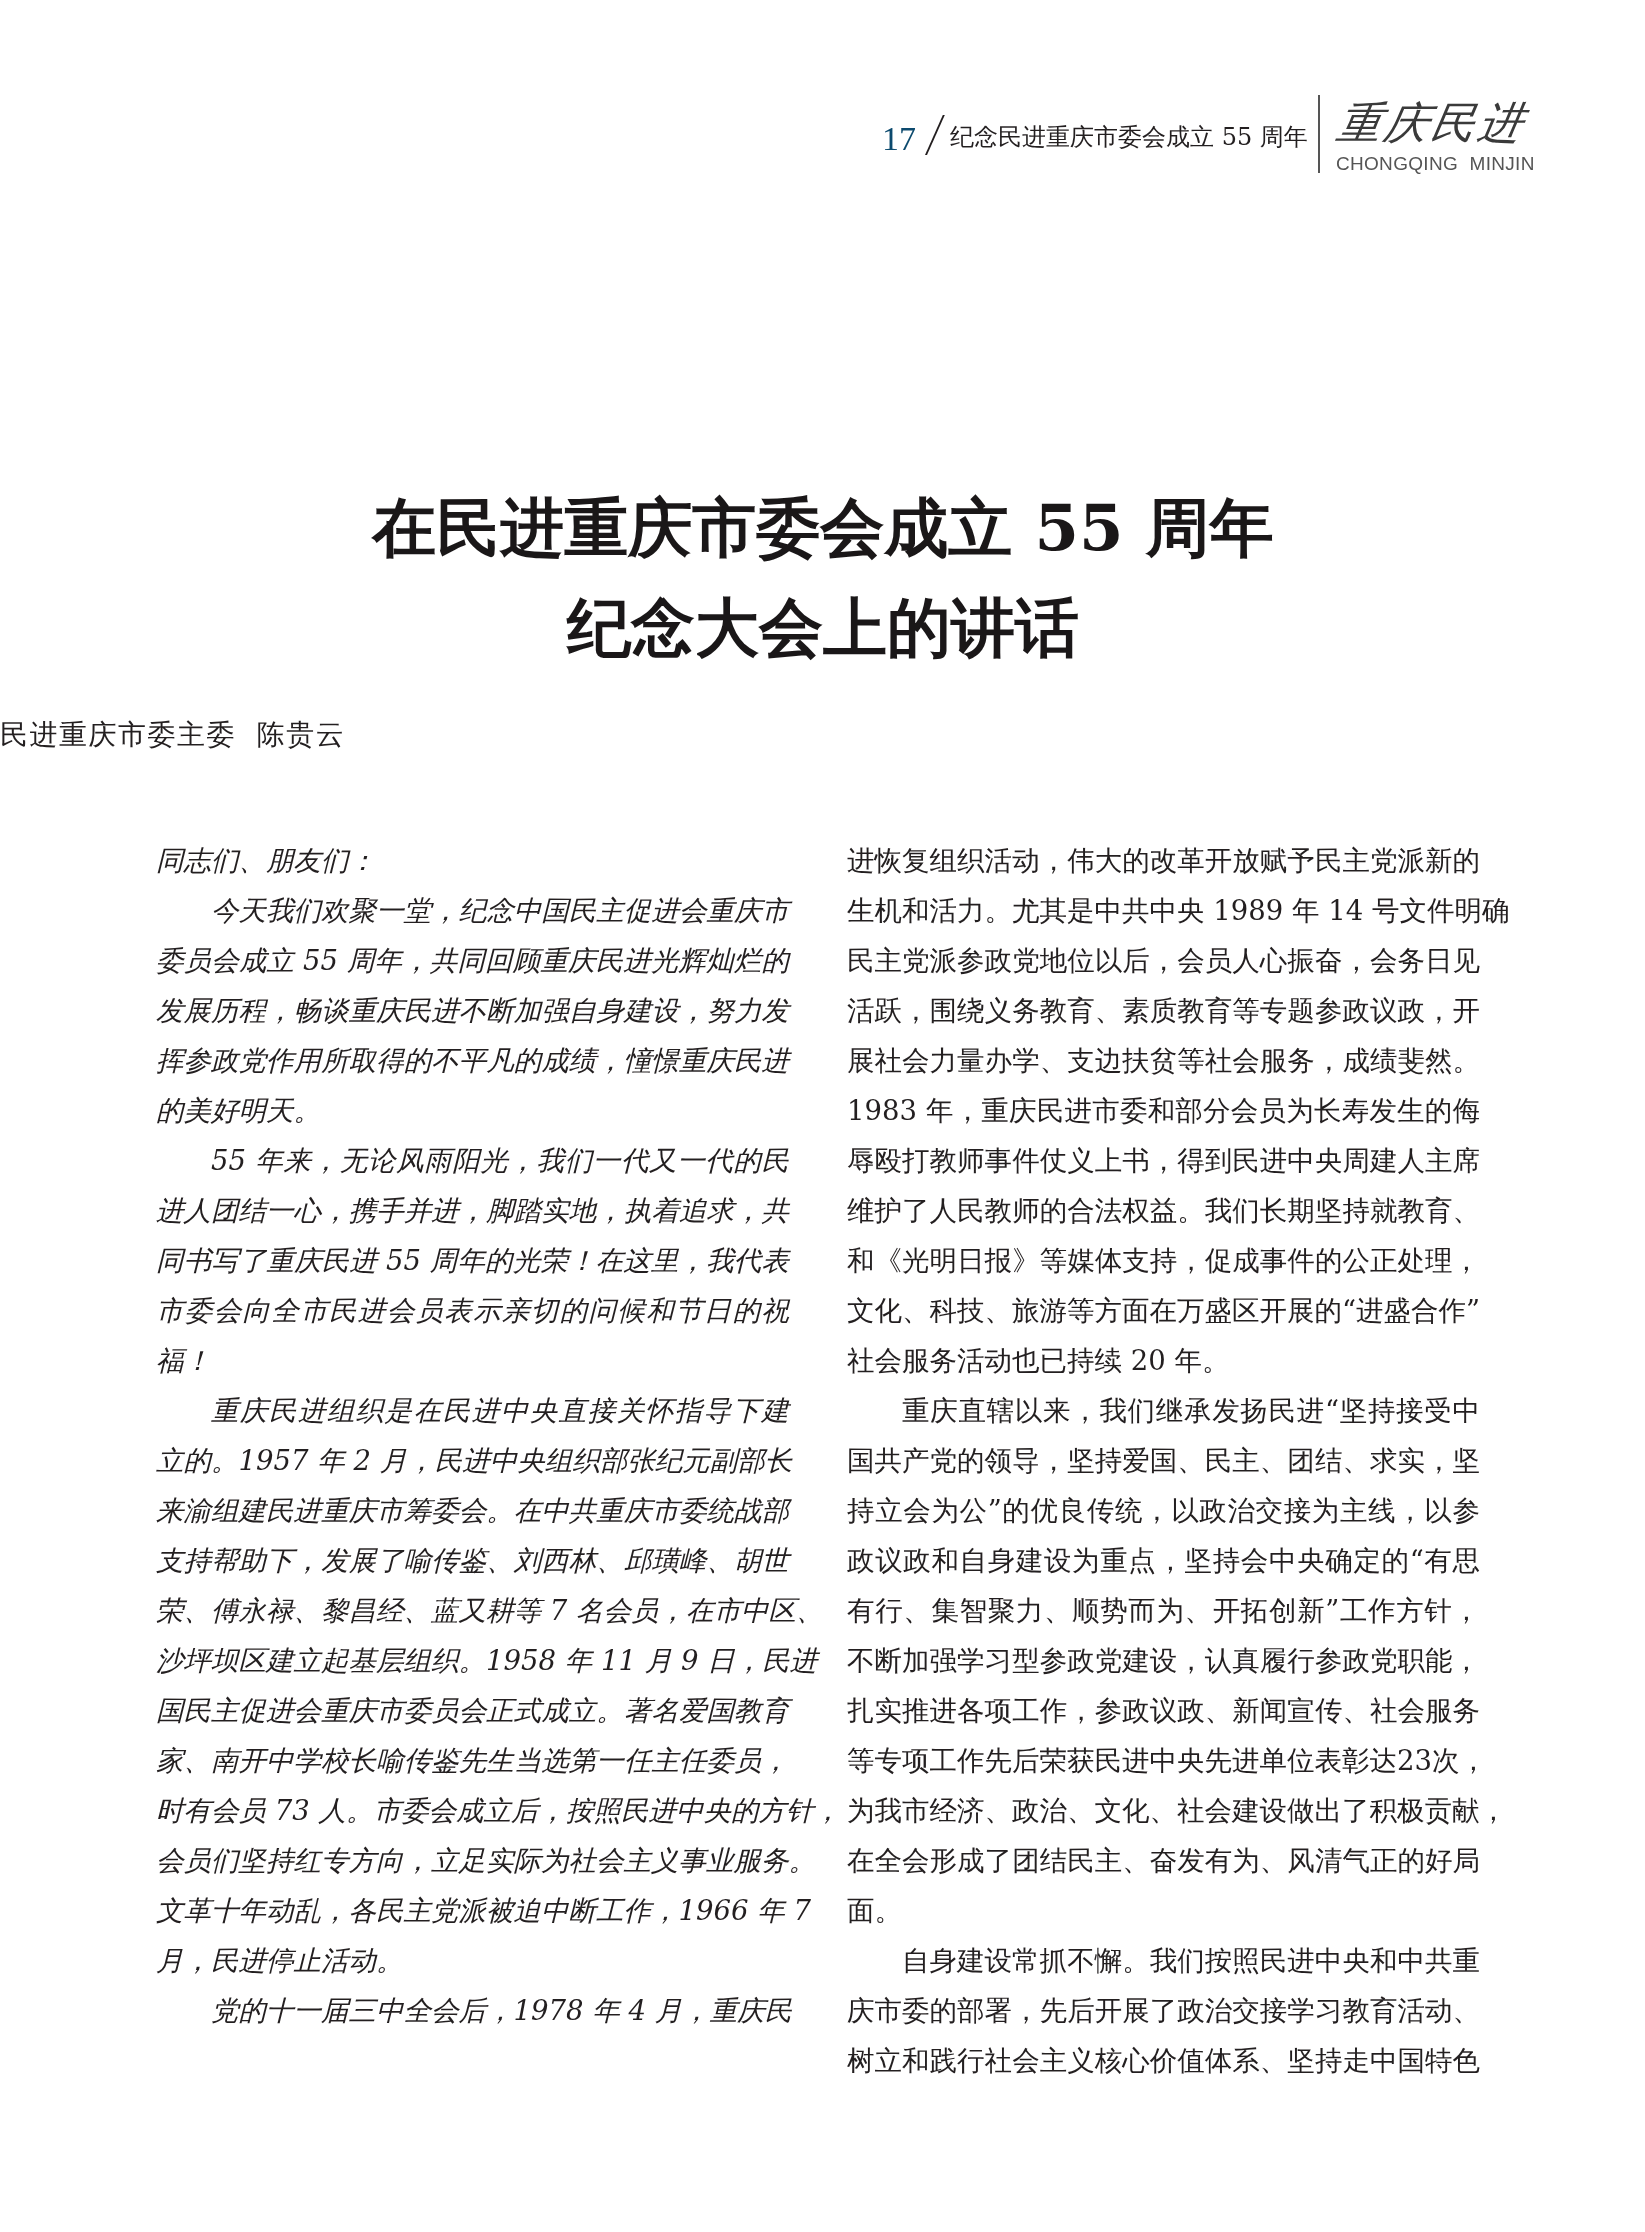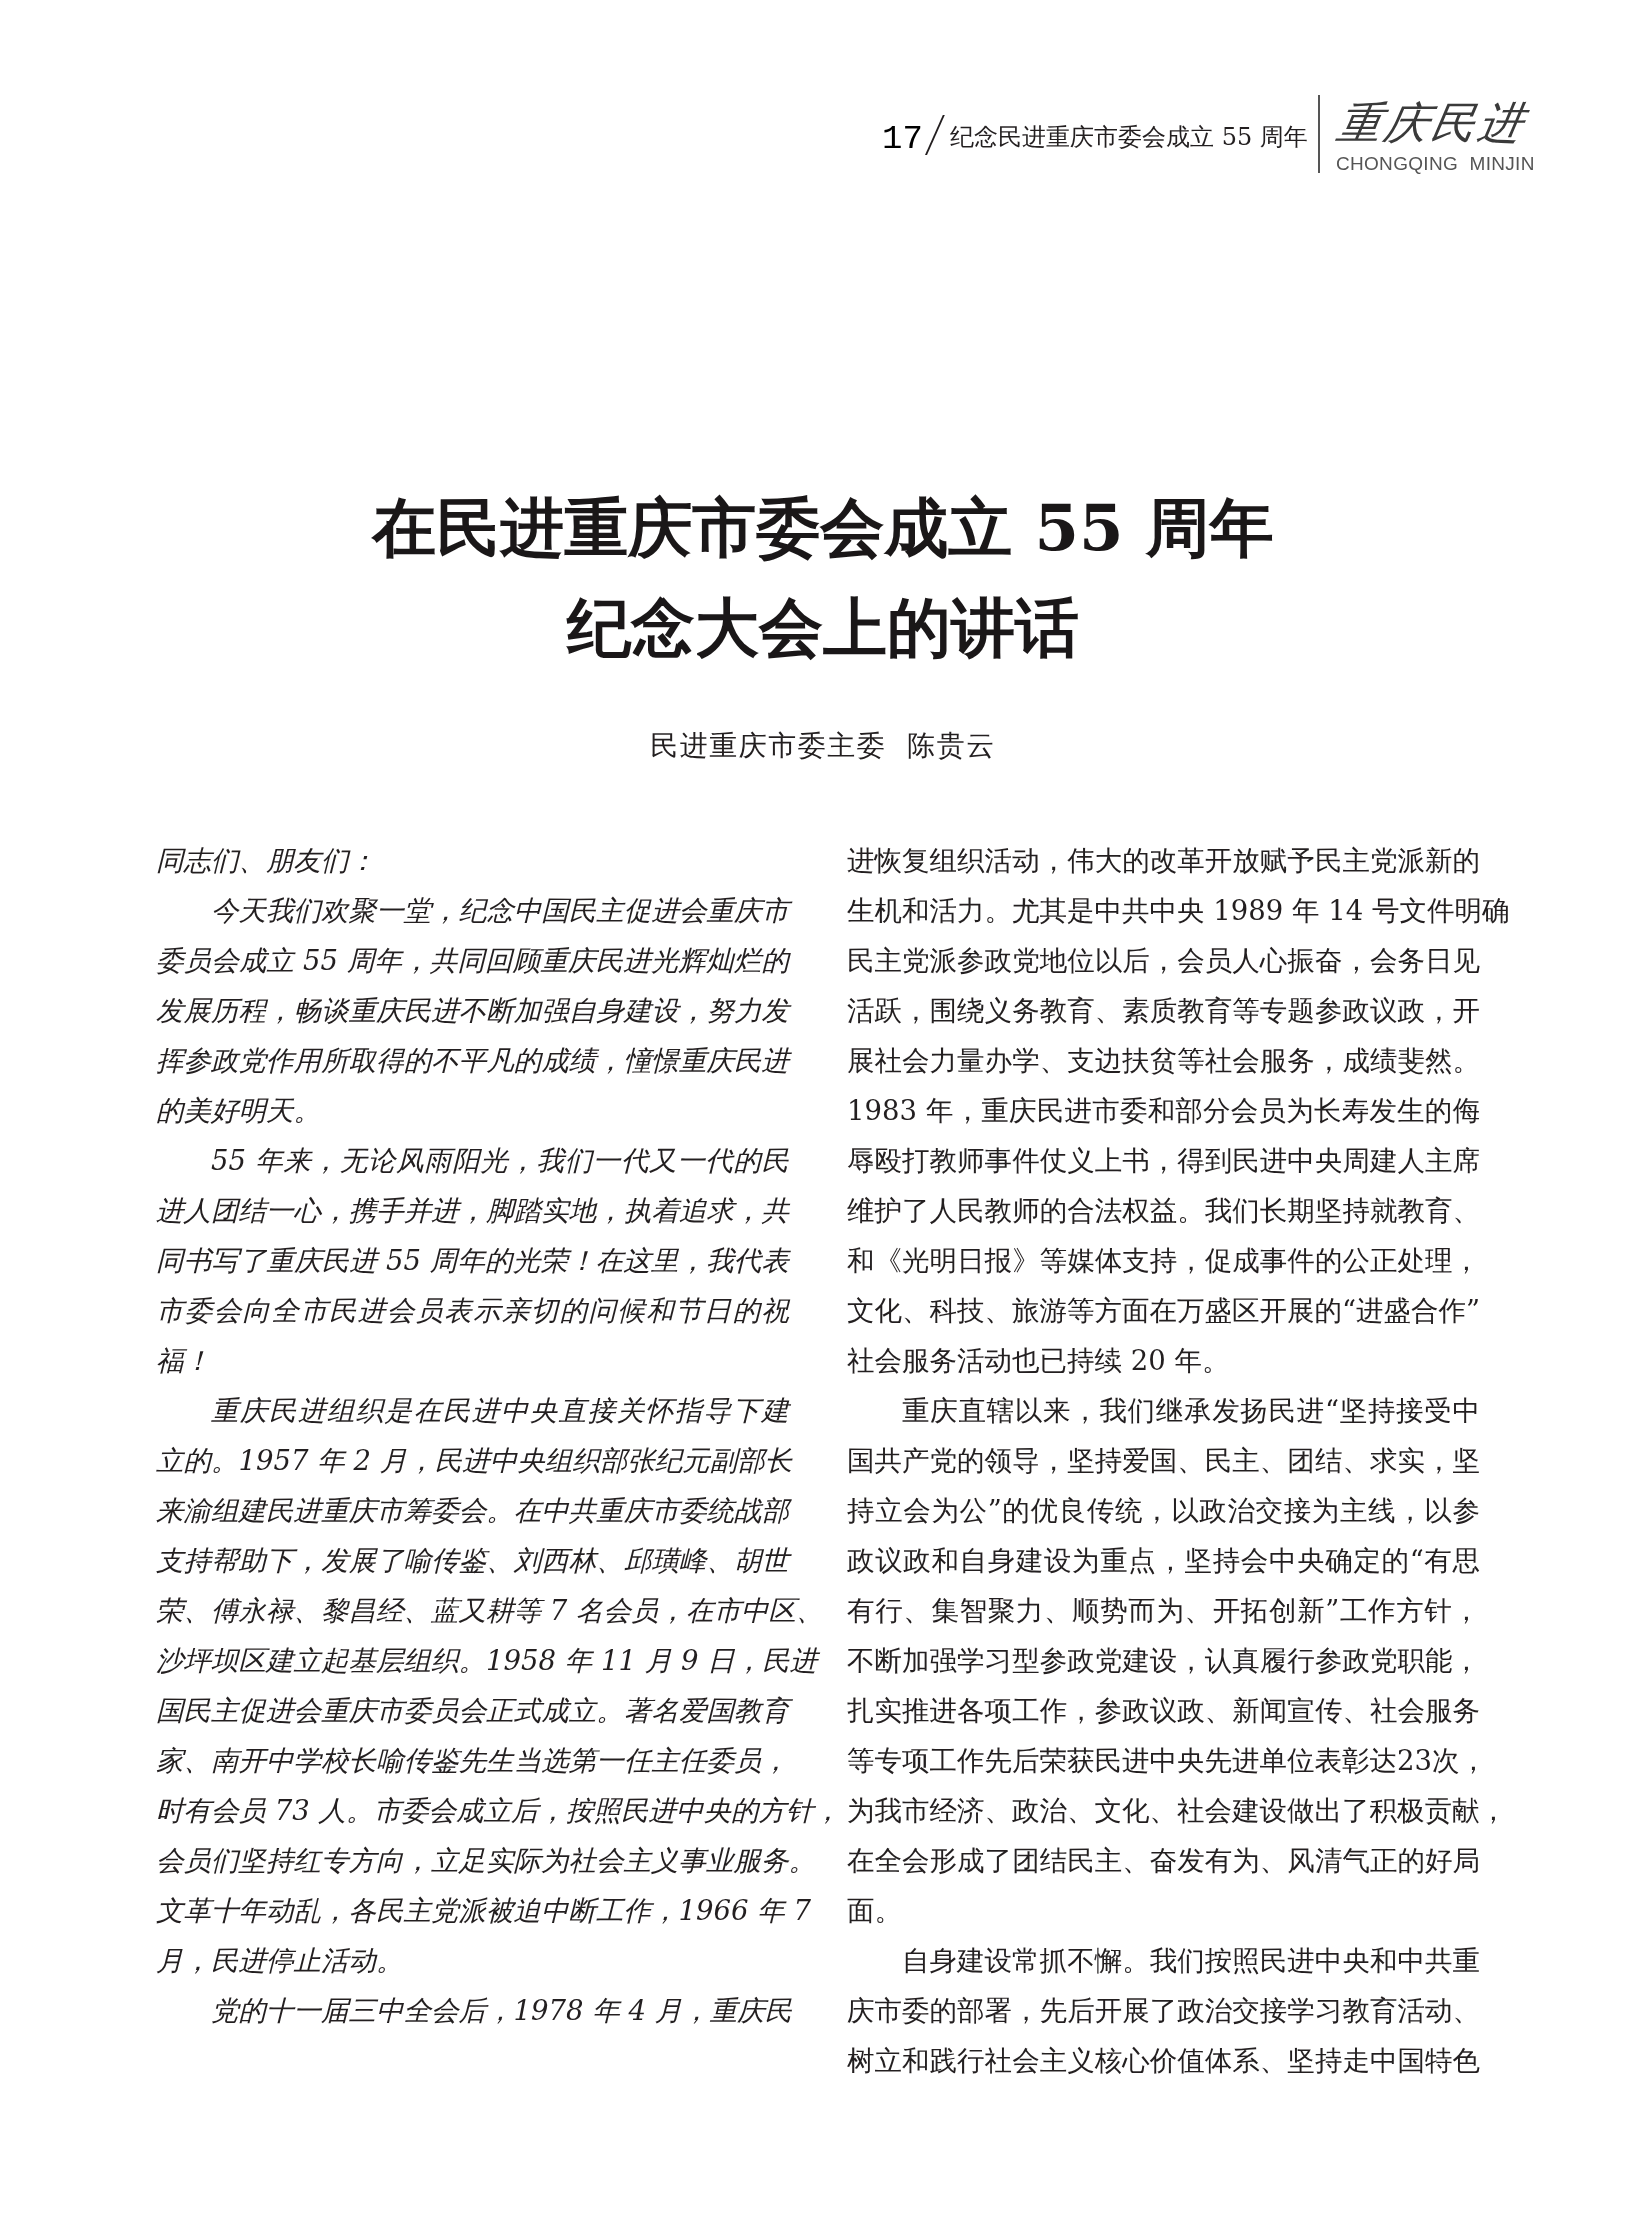--- a/index.html
+++ b/index.html
@@ -1,32 +1,32 @@
 <!DOCTYPE html>
 <html><head>
 <meta charset="utf-8">
 <style>
   html, body { margin: 0; padding: 0; background: #ffffff; }
   body { width: 1646px; height: 2233px; position: relative; overflow: hidden;
          font-family: "DejaVu Serif", "Liberation Serif", serif; color: #231f20; }
   .abs { position: absolute; }
 
   
-  #page-number { left: 882px; top: 119px; font-family: Liberation Mono, monospace; font-size: 34px; line-height: 40px; color: #000000; }
+  #page-number { left: 882px; top: 119px; font-family: Liberation Serif, serif; font-size: 34px; line-height: 40px; color: #0c4a6e; }
   #header-slash { left: 925px; top: 115px; width: 2px; height: 40px; background: #231f20; transform: skewX(-24deg); transform-origin: bottom left; }
   #running-title { left: 950px; top: 121px; font-size: 24px; line-height: 32px; white-space: nowrap; color: #231f20; }
   #header-divider { left: 1318px; top: 95px; width: 2px; height: 78px; background: #555555; }
   #logo-calligraphy { left: 1338px; top: 96px; width: 189px; font-size: 44px; line-height: 54px; font-style: italic; color: #3a3a3a; letter-spacing: 3px; white-space: nowrap; font-family: "DejaVu Serif", serif; transform: skewX(-10deg); }
   #logo-roman { left: 1336px; top: 154px; font-family: "Liberation Sans", sans-serif; font-size: 19px; line-height: 20px; color: #555555; white-space: nowrap; letter-spacing: 0.3px; word-spacing: 6px; }
 
   
   .title-line { left: 0; width: 1646px; text-align: center; font-weight: bold; font-size: 64px; line-height: 80px; white-space: nowrap; color: #1a1718; }
   #title-line-1 { top: 488px; }
   #title-line-2 { top: 588px; }
-  #byline { left: 0; width: 1646px; top: 718px; text-align: center; font-size: 28px; line-height: 34px; letter-spacing: 1.5px; white-space: pre; color: #231f20; margin-top: 11px; }
+  #byline { left: 0; width: 1646px; top: 718px; text-align: left; font-size: 28px; line-height: 34px; letter-spacing: 1.5px; white-space: pre; color: #231f20; }
 
   
   .column { top: 835px; width: 633px; }
   #col-left { left: 156px; font-style: italic; }
   #col-right { left: 847px; }
   .line { display: block; height: 50px; line-height: 50px; font-size: 27.5px; white-space: nowrap; overflow: visible; text-align: justify; text-align-last: justify; }
   .line.last { text-align-last: left; }
   .line.indent { padding-left: 55px; width: calc(633px - 55px); }
 </style>
 </head>

